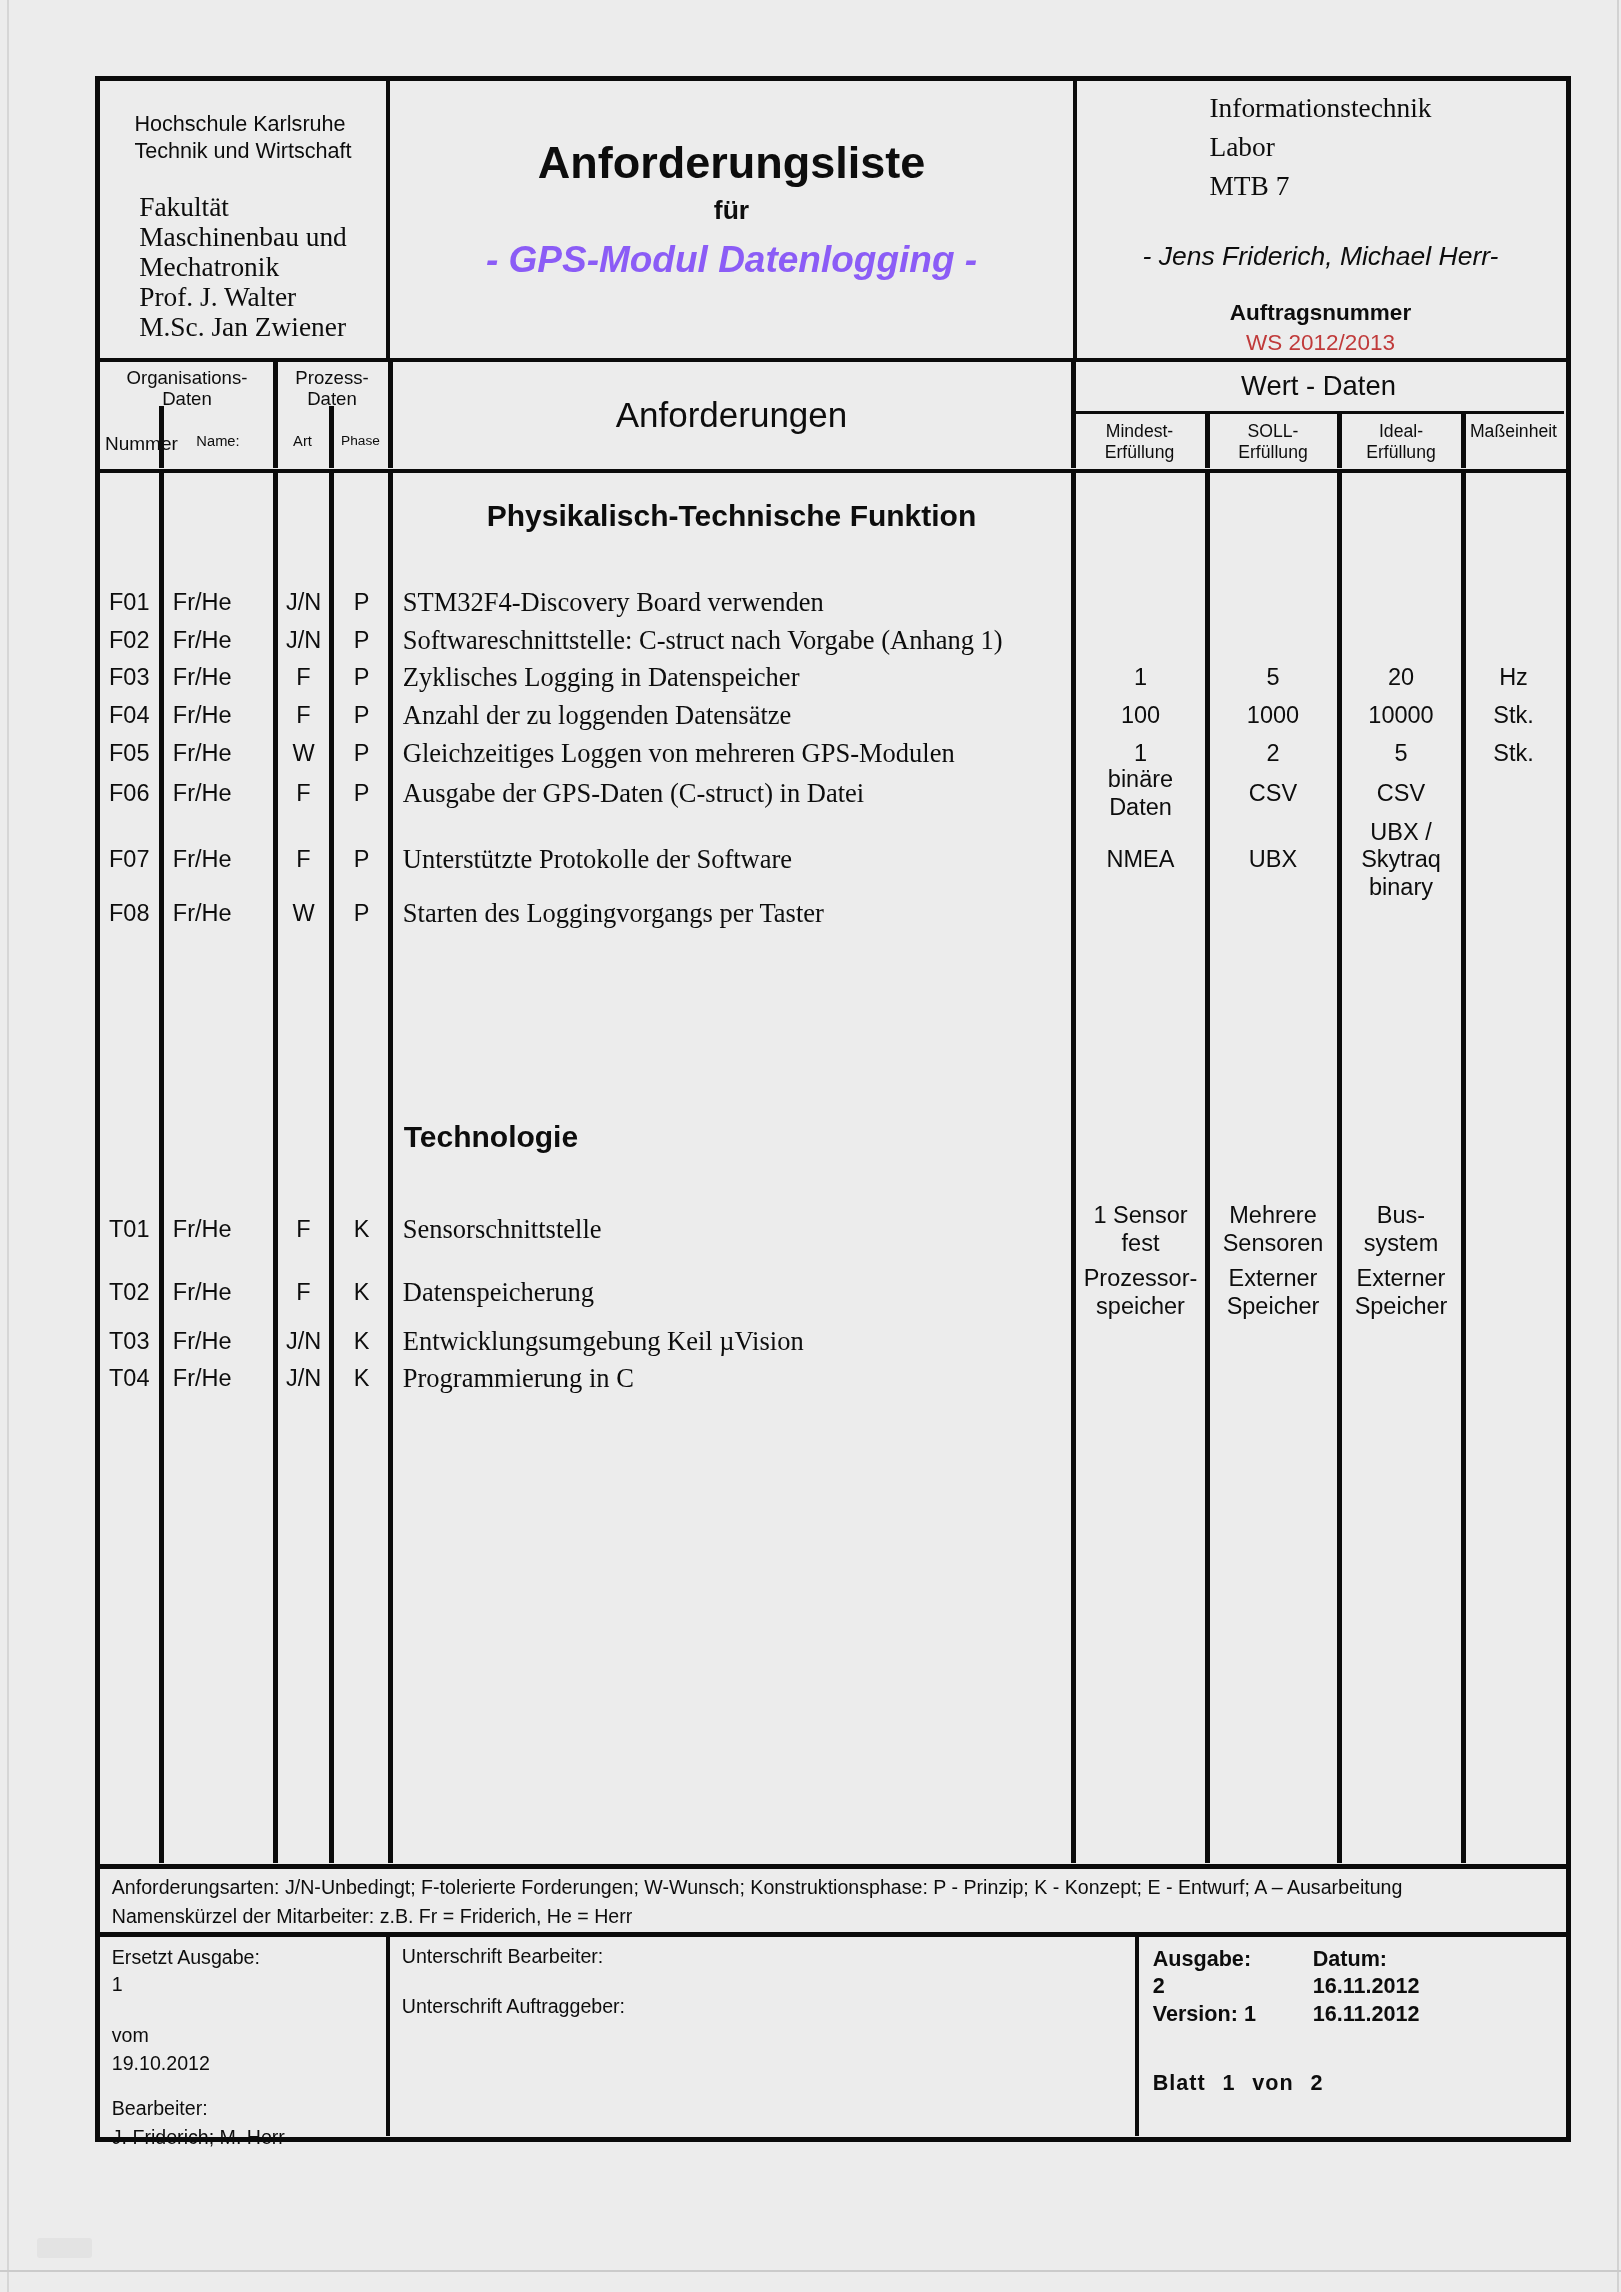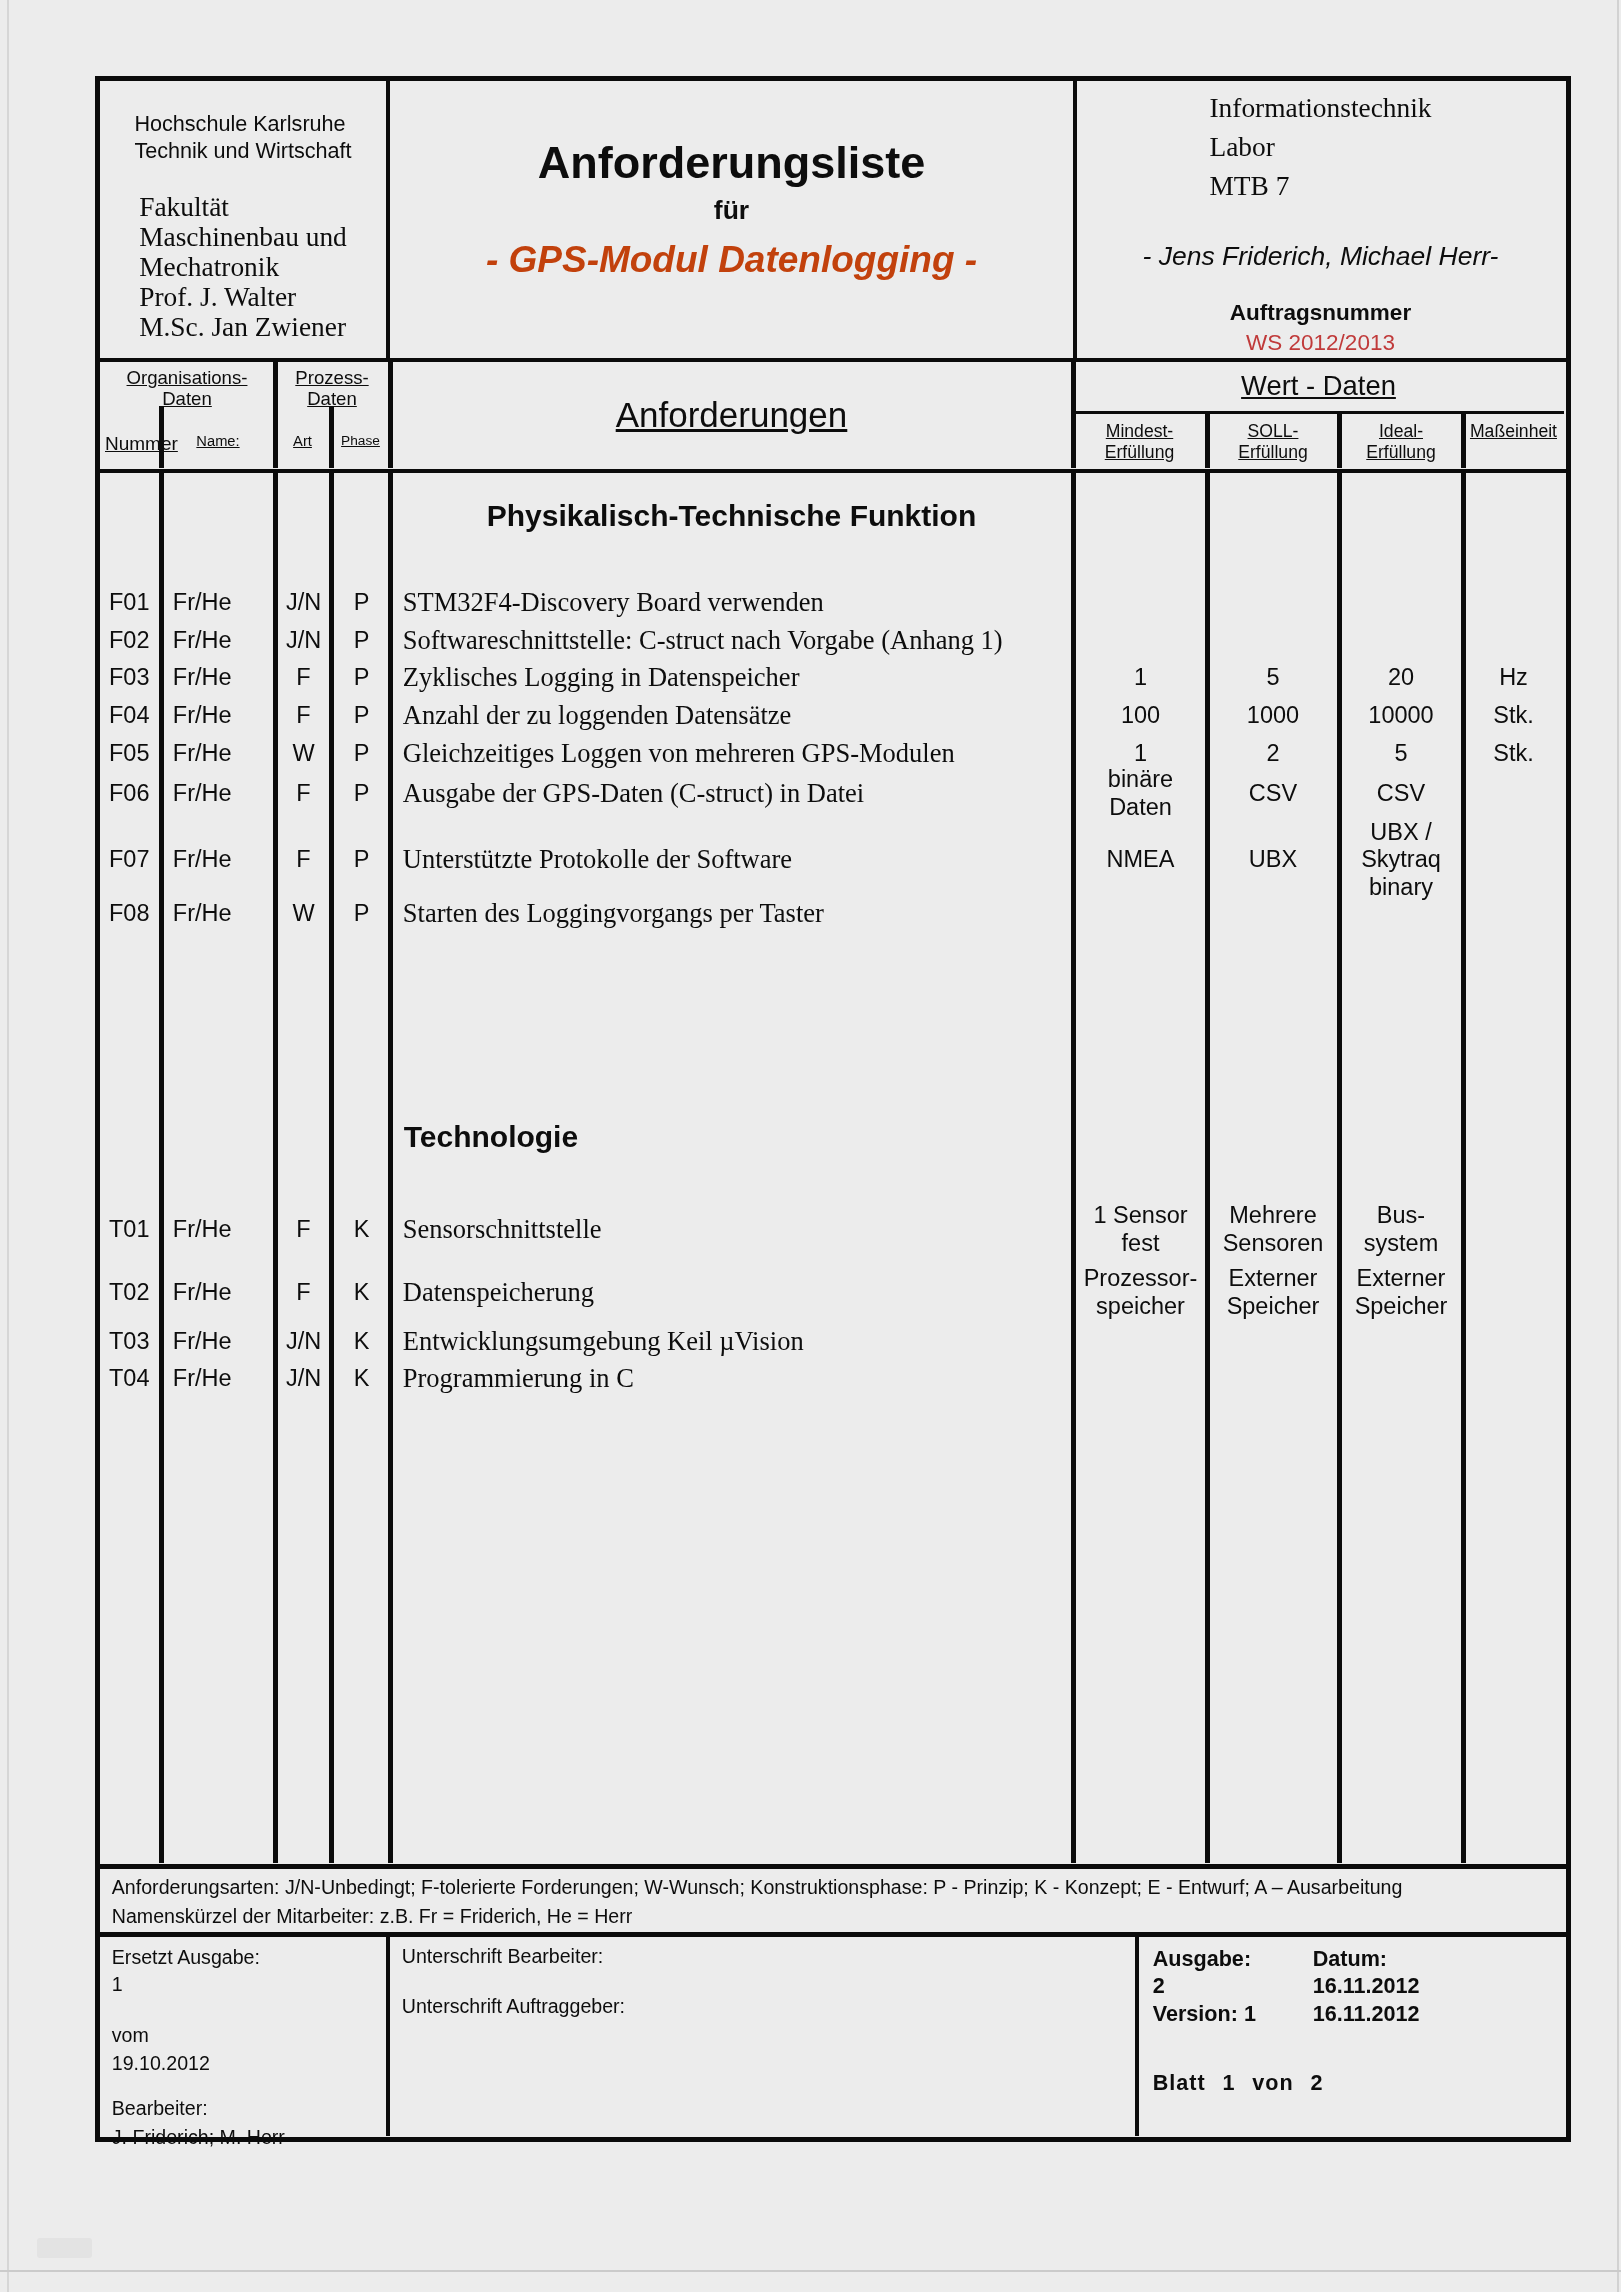--- a/index.html
+++ b/index.html
@@ -17,29 +17,29 @@
   .hdr{display:flex;height:277px;box-sizing:border-box;}
   .hdr-left{width:290px;box-sizing:border-box;border-right:4.9px solid #0b0b0b;
             display:flex;flex-direction:column;align-items:center;}
   .hdr-mid{width:683px;box-sizing:border-box;display:flex;flex-direction:column;align-items:center;text-align:center;}
   .hdr-right{width:491px;box-sizing:border-box;border-left:4.9px solid #0b0b0b;
              display:flex;flex-direction:column;align-items:center;text-align:left;}
   .inst{margin-top:29px;font-size:21.6px;line-height:27.4px;}
   .faculty{margin-top:27.4px;font-family:"Liberation Serif",serif;font-size:27.4px;line-height:30px;}
   .doc-title{margin-top:57px;font-size:45px;line-height:49px;font-weight:bold;}
   .doc-sub{margin-top:9.8px;font-size:26.5px;line-height:27.4px;font-weight:bold;}
-  .doc-project{margin-top:13.7px;font-size:37px;line-height:43px;font-weight:bold;font-style:italic;color:#c2410c;}
+  .doc-project{margin-top:13.7px;font-size:37px;line-height:43px;font-weight:bold;font-style:italic;color:#8b5cf6;}
   .lab{margin-top:7.8px;font-family:"Liberation Serif",serif;font-size:27.4px;line-height:39px;}
   .authors{margin-top:37px;font-size:26.5px;line-height:26.5px;font-style:italic;}
   .order-label{margin-top:31px;font-size:22.5px;line-height:25.5px;font-weight:bold;}
   .order-value{margin-top:3.9px;font-size:22.5px;line-height:25.5px;color:#c03a3a;}
 
   
   .thead{position:relative;height:111px;box-sizing:border-box;border-top:4.9px solid #0b0b0b;}
-  .thead .abs{position:absolute;text-align:center;white-space:pre-line;text-decoration:underline;}
+  .thead .abs{position:absolute;text-align:center;white-space:pre-line;}
   .g-org{left:0;width:174px;top:4.9px;font-size:18.6px;line-height:21.6px;}
   .g-proz{left:174px;width:116px;top:4.9px;font-size:18.6px;line-height:21.6px;}
   .g-wert{left:973px;width:491px;top:7.8px;font-size:27.4px;line-height:31px;}
   .wert-line{position:absolute;left:973px;width:491px;top:49px;height:2.9px;background:#0b0b0b;}
   .h-anf{left:290px;width:683px;top:0;height:106px;display:flex;align-items:center;justify-content:center;font-size:35px;}
   .h-nr{left:5px;width:61px;top:71px;font-size:19px;}
   .h-name{left:61px;width:114px;top:71px;font-size:14.7px;}
   .h-art{left:174px;width:57px;top:71px;font-size:14.7px;}
   .h-phase{left:231px;width:59px;top:71px;font-size:13.7px;}
   .h-min{left:973px;width:133px;top:59px;font-size:17.6px;line-height:20.6px;}

